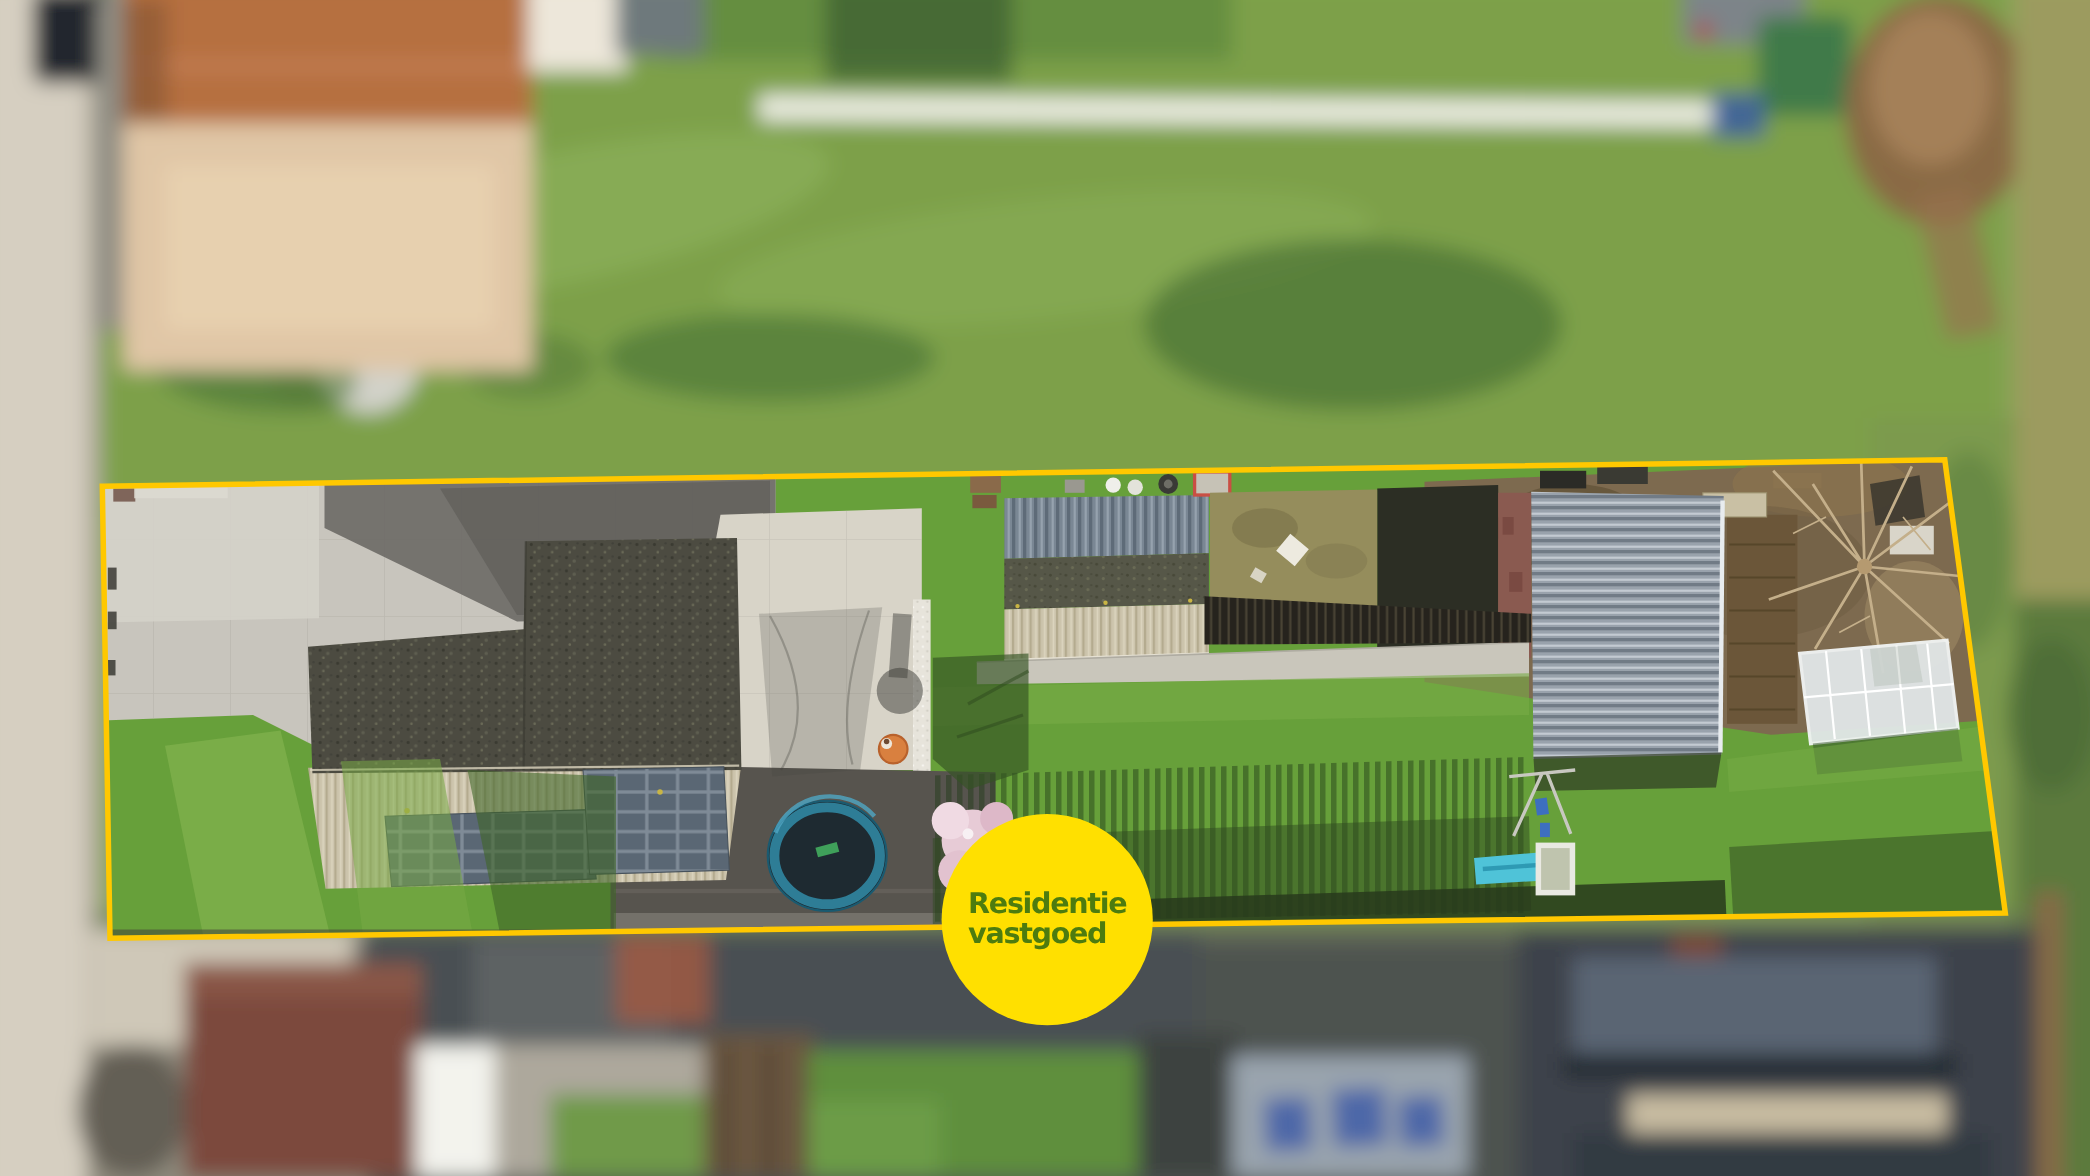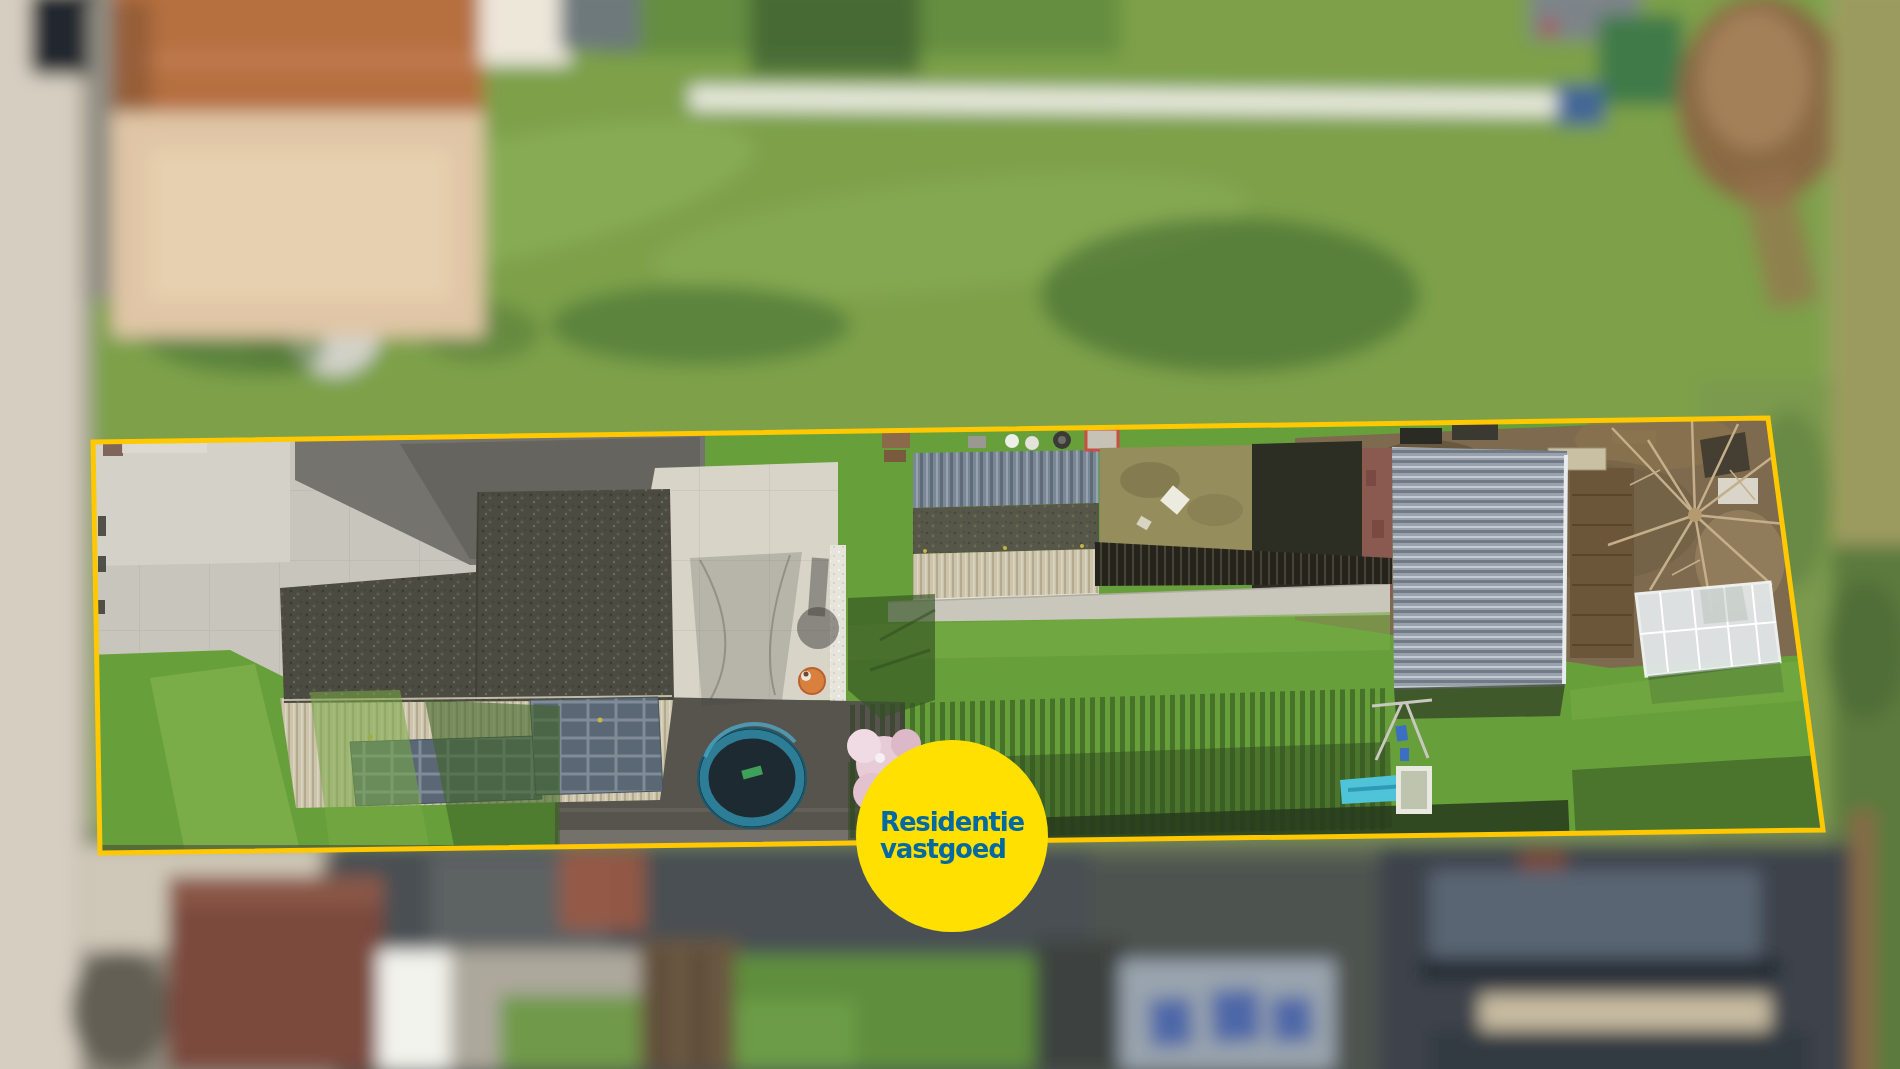--- a/index.html
+++ b/index.html
@@ -285,18 +285,18 @@
 
     <rect x="98" y="516" width="8" height="20" fill="#3A3A34" opacity="0.85"></rect>
     <rect x="98" y="556" width="8" height="16" fill="#3A3A34" opacity="0.85"></rect>
     <rect x="98" y="600" width="7" height="14" fill="#3A3A34" opacity="0.85"></rect>
   </g>
 
   <polygon points="93,442 1768,418 1823,830 100,853" fill="none" stroke-linejoin="miter" stroke="#FFC800" stroke-width="5"></polygon>
 </svg>
 
 <div class="badge" style="background: rgb(255, 224, 0);">
-  <div class="badge-text" style="color: #0369a1;">
+  <div class="badge-text" style="color: #4d7c0f;">
     <span>Residentie</span>
     <span>vastgoed</span>
   </div>
 </div>
 </div>
 
 </body></html>

